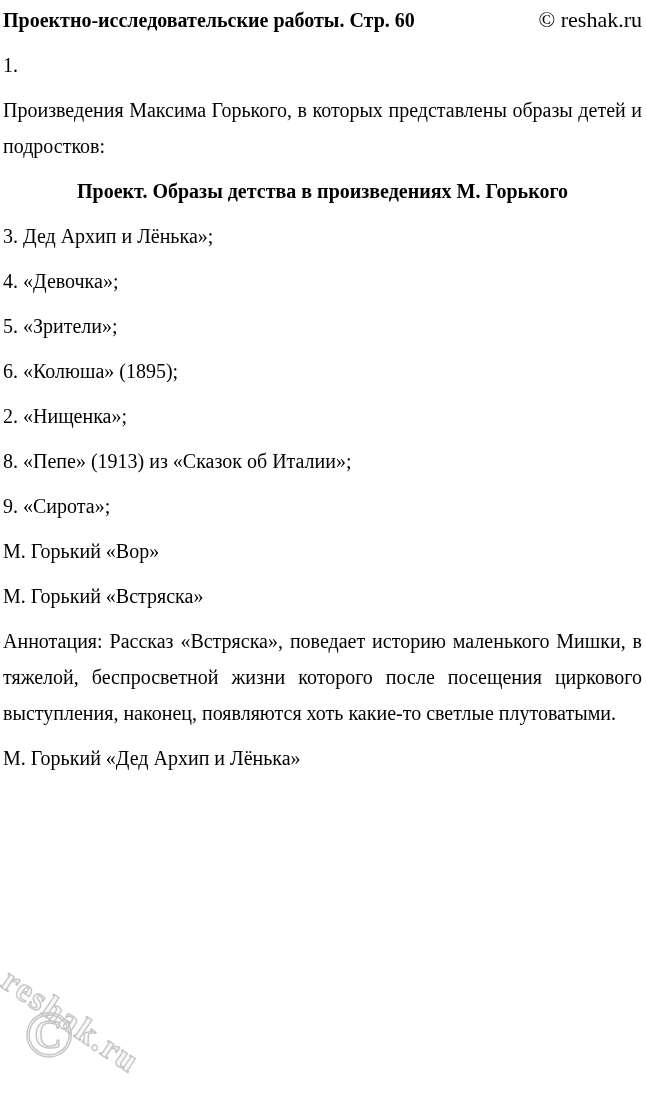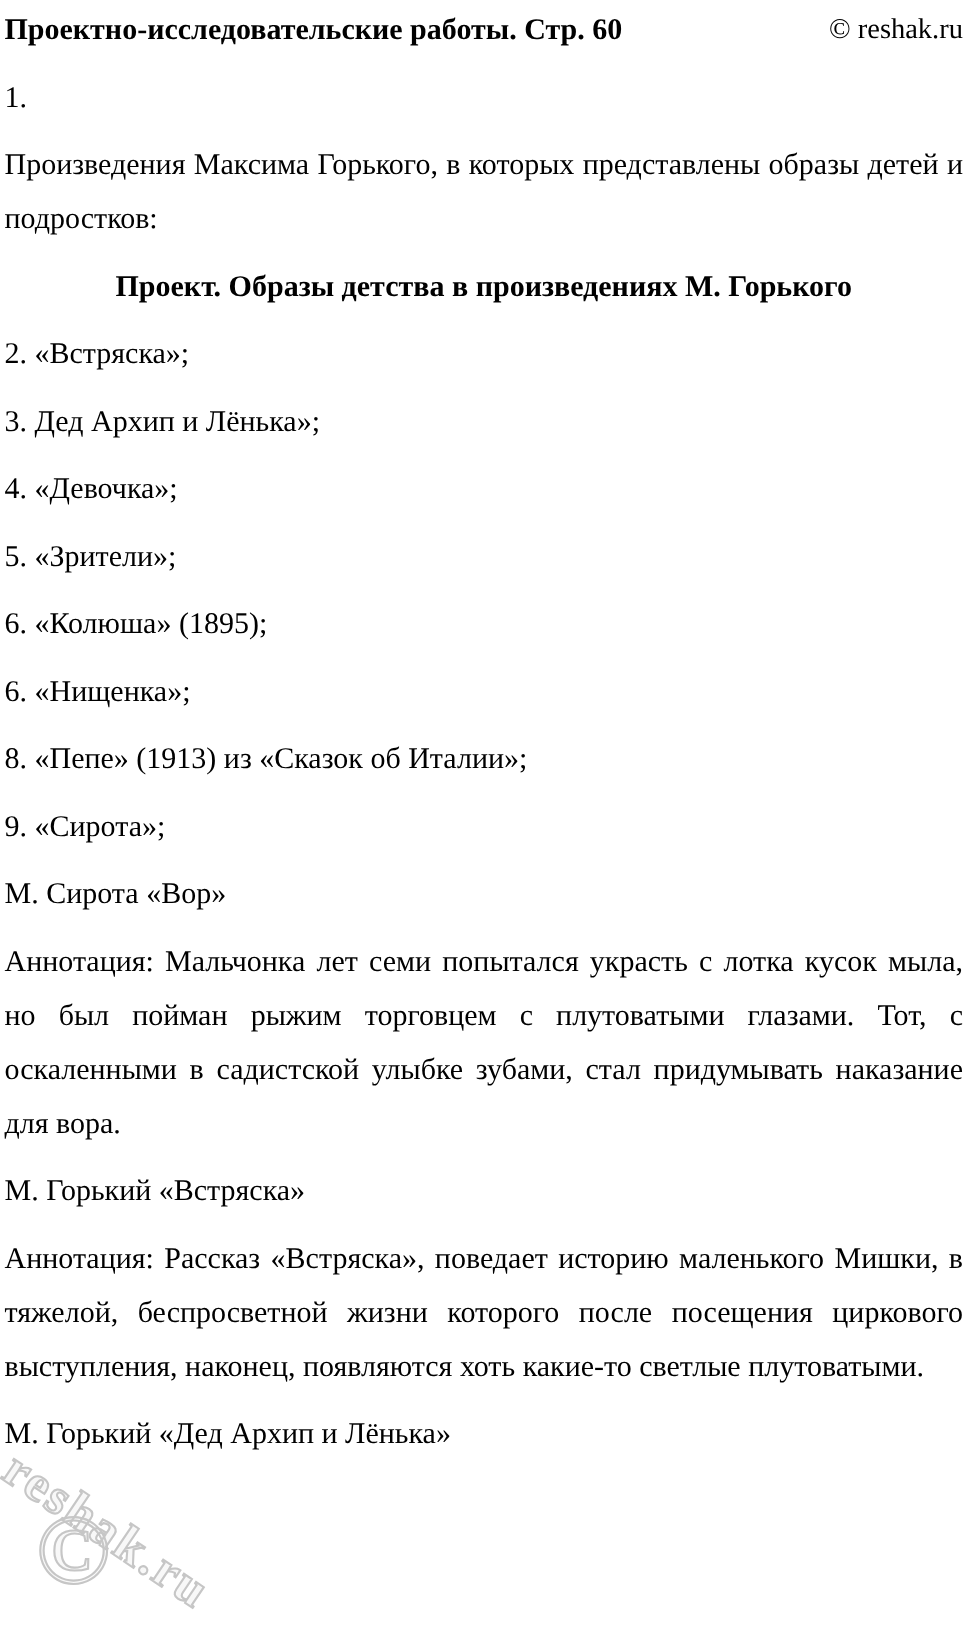--- a/index.html
+++ b/index.html
@@ -11,21 +11,21 @@
     overflow: hidden;
   }
   .page { position: relative; width: 646px; height: 1100px; overflow: hidden; }
   .content { position: relative; z-index: 1; padding: 2px 4px 0 3px; }
 
   .doc-header {
     display: flex; justify-content: space-between; align-items: flex-end;
     line-height: 36px; margin: 0 0 9px 0; gap: 35px;
   }
   .hdr-title { font-weight: bold; }
-  .hdr-copy { font-size: 19px; }
+  .hdr-copy { font-size: 22px; }
 
   .para { margin: 0 0 9px 0; line-height: 36px; }
   .title { text-align: center; font-weight: bold; }
   .just { text-align: justify; }
 
   
   .watermark {
     position: absolute; left: 0; top: 935px; width: 240px; height: 165px;
     z-index: 0; pointer-events: none; user-select: none;
   }
@@ -59,31 +59,29 @@
       <span class="hdr-title">Проектно-исследовательские работы. Стр. 60</span>
       <span class="hdr-copy">© reshak.ru</span>
     </div>
 
     <p class="para">1.</p>
 
     <p class="para just">Произведения Максима Горького, в которых представлены образы детей и подростков:</p>
 
     <p class="para title">Проект. Образы детства в произведениях М. Горького</p>
 
-    <p class="para">2. «Встряска»;</p>
     <p class="para">3. Дед Архип и Лёнька»;</p>
     <p class="para">4. «Девочка»;</p>
     <p class="para">5. «Зрители»;</p>
     <p class="para">6. «Колюша» (1895);</p>
-    <p class="para">6. «Нищенка»;</p>
+    <p class="para">2. «Нищенка»;</p>
     <p class="para">8. «Пепе» (1913) из «Сказок об Италии»;</p>
     <p class="para">9. «Сирота»;</p>
 
-    <p class="para">М. Сирота «Вор»</p>
-    <p class="para just">Аннотация: Мальчонка лет семи попытался украсть с лотка кусок мыла, но был пойман рыжим торговцем с плутоватыми глазами. Тот, с оскаленными в садистской улыбке зубами, стал придумывать наказание для вора.</p>
+    <p class="para">М. Горький «Вор»</p>
 
     <p class="para">М. Горький «Встряска»</p>
     <p class="para just">Аннотация: Рассказ «Встряска», поведает историю маленького Мишки, в тяжелой, беспросветной жизни которого после посещения циркового выступления, наконец, появляются хоть какие-то светлые плутоватыми.</p>
 
     <p class="para">М. Горький «Дед Архип и Лёнька»</p>
 
   </div>
 </div>
 
 </body></html>

